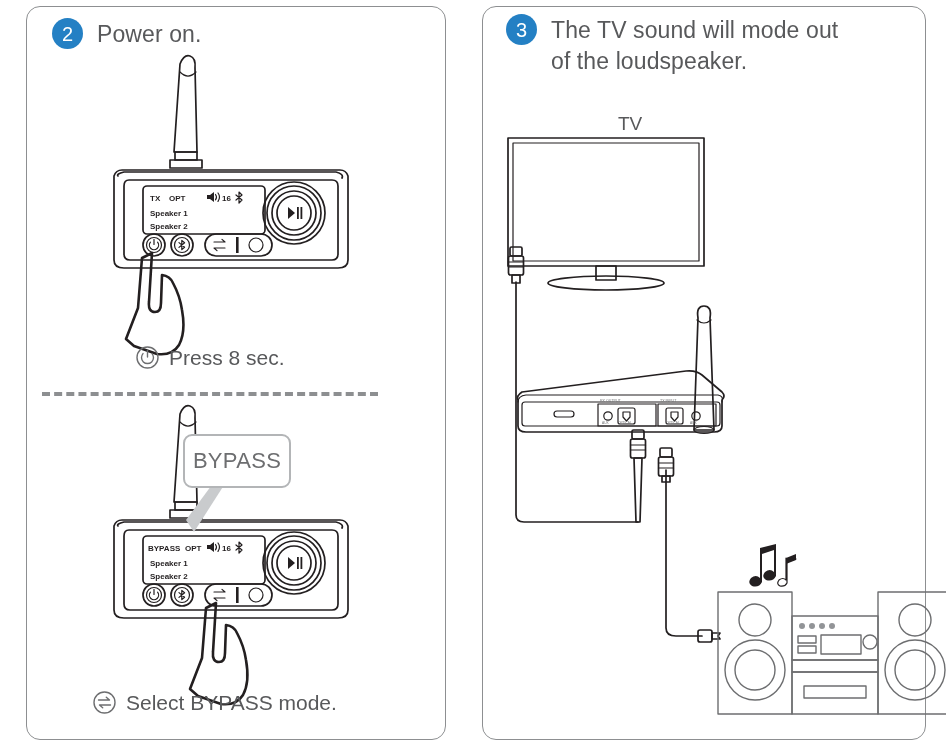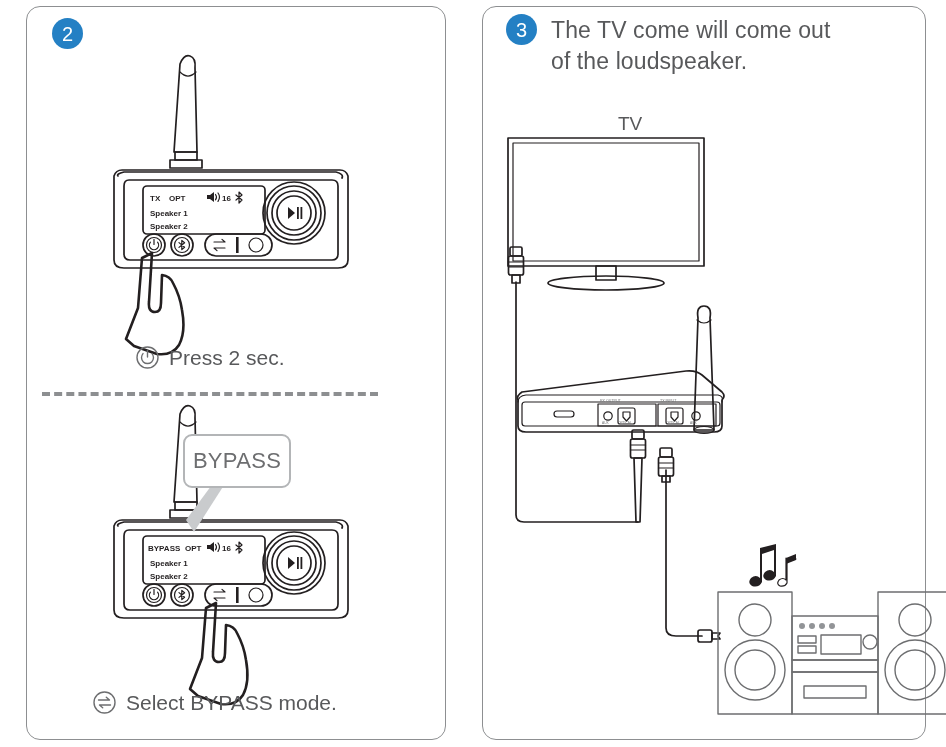--- a/index.html
+++ b/index.html
@@ -41,20 +41,21 @@
   .fg{fill:#929497;}
   .scr-txt{font-family:"Liberation Sans",sans-serif;font-weight:bold;fill:#231f20;}
 </style>
 </head>
 <body>
 
 <div class="panel" id="panel-step2"></div>
 
 <div class="step-head" id="head2" style="left:52px;top:18px;">
   <div class="badge">2</div>
+  <div class="step-title">Power on.</div>
 </div>
 
 <svg width="420" height="330" style="left:30px;top:40px;">
 
   <g>
     <path class="ln" d="M144,112 L150,24 Q154,14 160,16 Q166,18 165,28 L167,112 Z" fill="#fff"></path>
     <path class="ln-t" d="M150,32 Q158,40 166,32"></path>
     <path class="ln" d="M145,112 h22 v8 h-22 z" fill="#fff"></path>
     <path class="ln" d="M140,120 h32 v8 h-32 z" fill="#fff"></path>
   </g>
@@ -124,21 +125,21 @@
                             Q142,316 127,314 L104,306 L96,299 L108,268 L112,218 Z" fill="#fff"></path>
   </g>
 </svg>
 
 <div class="caption" id="cap-top" style="left:135px;top:345px;">
   <svg class="cap-ico" width="25" height="25" style="position:relative;">
     <circle class="ln-g" cx="12.5" cy="12.5" r="10.5" fill="#fff"></circle>
     <path class="ln-g" d="M8,8.6 A6,6 0 1 0 17,8.6"></path>
     <line class="ln-g" x1="12.5" y1="5.2" x2="12.5" y2="12"></line>
   </svg>
-  <span>Press 2 sec.</span>
+  <span>Press 8 sec.</span>
 </div>
 
 <div class="divider"></div>
 
 <div class="bubble">BYPASS</div>
 <svg width="140" height="110" style="left:160px;top:470px;z-index:5;">
   <path d="M54,12 L66,12 L34,62 L26,50 Z" fill="#c9cbcd"></path>
 </svg>
 
 <svg width="420" height="330" style="left:30px;top:390px;">
@@ -215,21 +216,21 @@
     <path class="ln-g" d="M6.5,10 h11 l-3.2,-2.8"></path>
     <path class="ln-g" d="M18.5,15 h-11 l3.2,2.8"></path>
   </svg>
   <span>Select BYPASS mode.</span>
 </div>
 
 <div class="panel" id="panel-step3"></div>
 
 <div class="step-head" id="head3" style="left:506px;top:14px;">
   <div class="badge">3</div>
-  <div class="step-title">The TV come will come out
+  <div class="step-title">The TV sound will mode out
 of the loudspeaker.</div>
 </div>
 
 <div class="label-plain" id="tv-label" style="left:618px;top:113px;">TV</div>
 
 <svg width="440" height="580" style="left:490px;top:130px;">
 
   <g>
     <rect class="ln" x="18" y="8" width="196" height="128" fill="#fff"></rect>
     <rect class="ln-t" x="23" y="13" width="186" height="118" fill="#fff"></rect>

